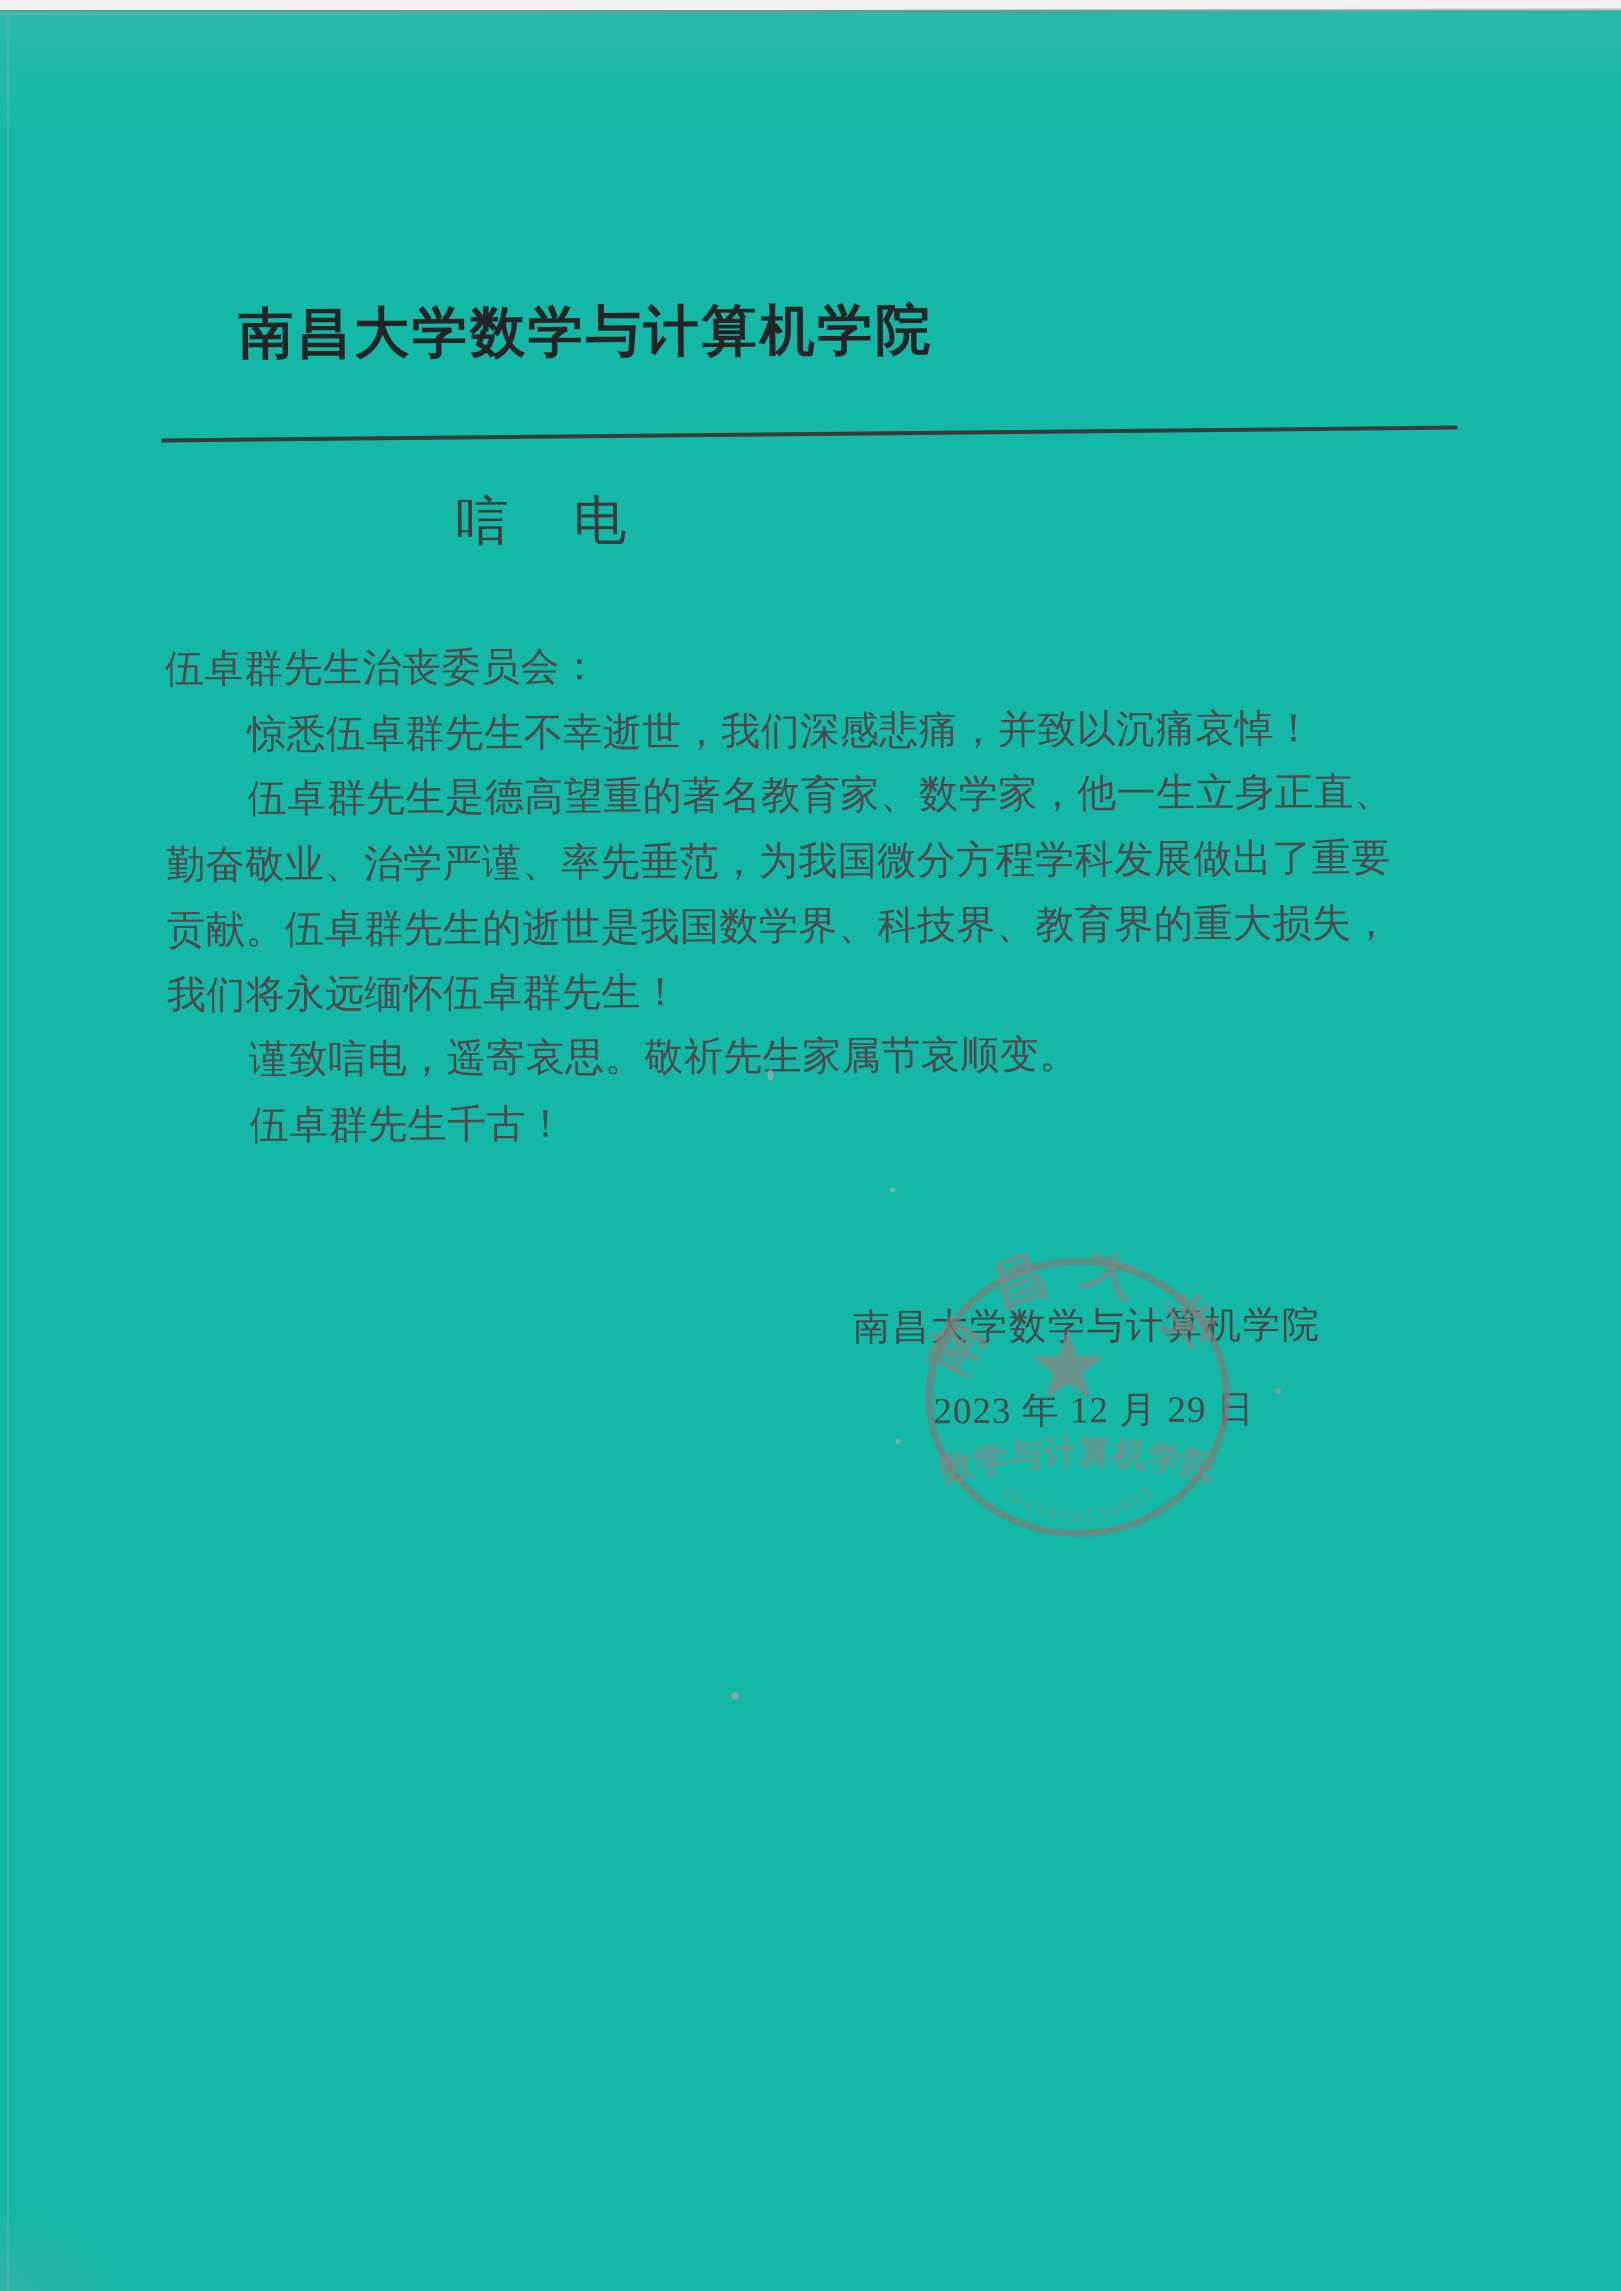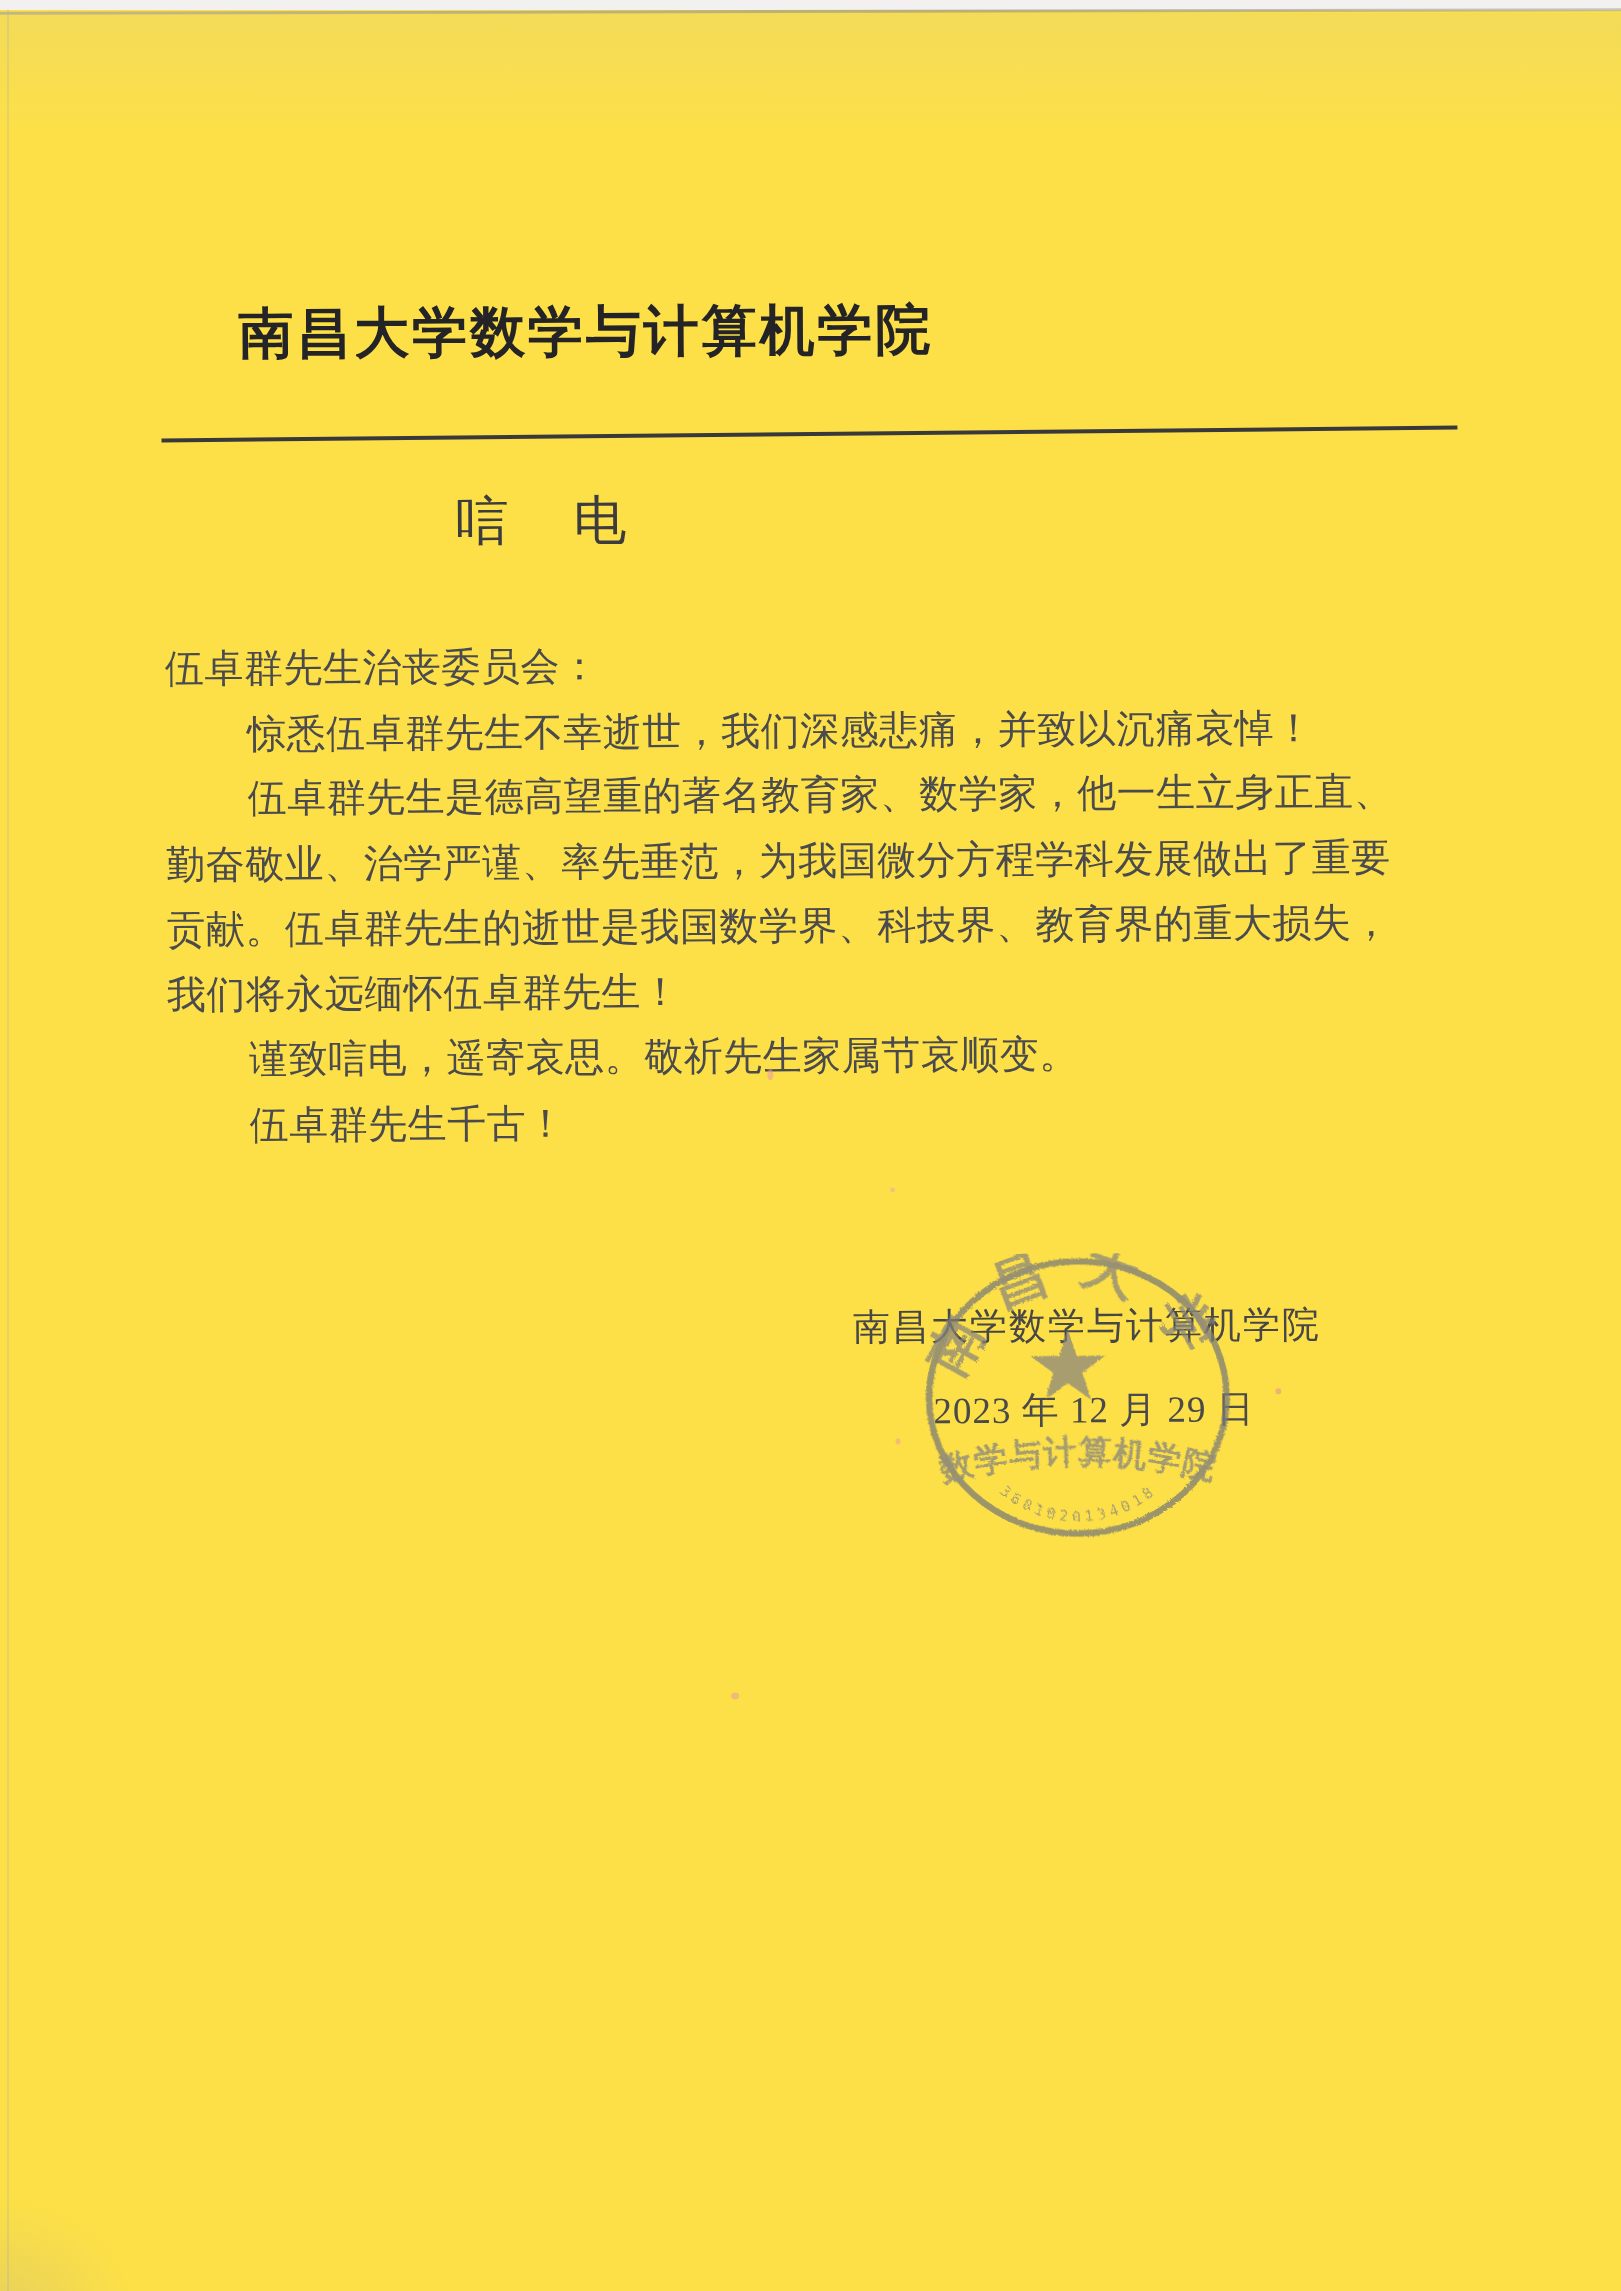--- a/index.html
+++ b/index.html
@@ -1,19 +1,19 @@
 <!DOCTYPE html>
 <html><head>
 <meta charset="utf-8">
 <style>
   html,body{margin:0;padding:0;background:#e8e8e8;}
   .page{
     position:relative;
     width:1621px;height:2292px;
-    background:#fde047;
+    background:#14b8a6;
     overflow:hidden;
     font-family:"Liberation Serif","DejaVu Serif",serif;
   }
   
   .scan-top-strip{position:absolute;left:0;top:0;width:1621px;height:9.8px;background:#f2f1ef;}
   .scan-top-line{position:absolute;left:0;top:9.8px;width:1621px;height:2.9px;background:linear-gradient(to right,#9c9c9c,#8f8f90 60%,#a6a6a6);opacity:.6;transform:rotate(-0.12deg);}
   .scan-top-band{position:absolute;left:0;top:12.7px;width:1621px;height:127px;background:linear-gradient(to bottom,rgba(186,188,196,.14),rgba(186,188,196,0));}
   .scan-left-line{position:absolute;left:6.9px;top:9.8px;width:2px;height:2282px;background:#adadad;opacity:.28;}
   .scan-corner-shadow{position:absolute;left:-39px;top:2196px;width:176px;height:137px;background:radial-gradient(ellipse at 20% 90%,rgba(160,160,160,.25),rgba(160,160,160,0) 70%);}
   

